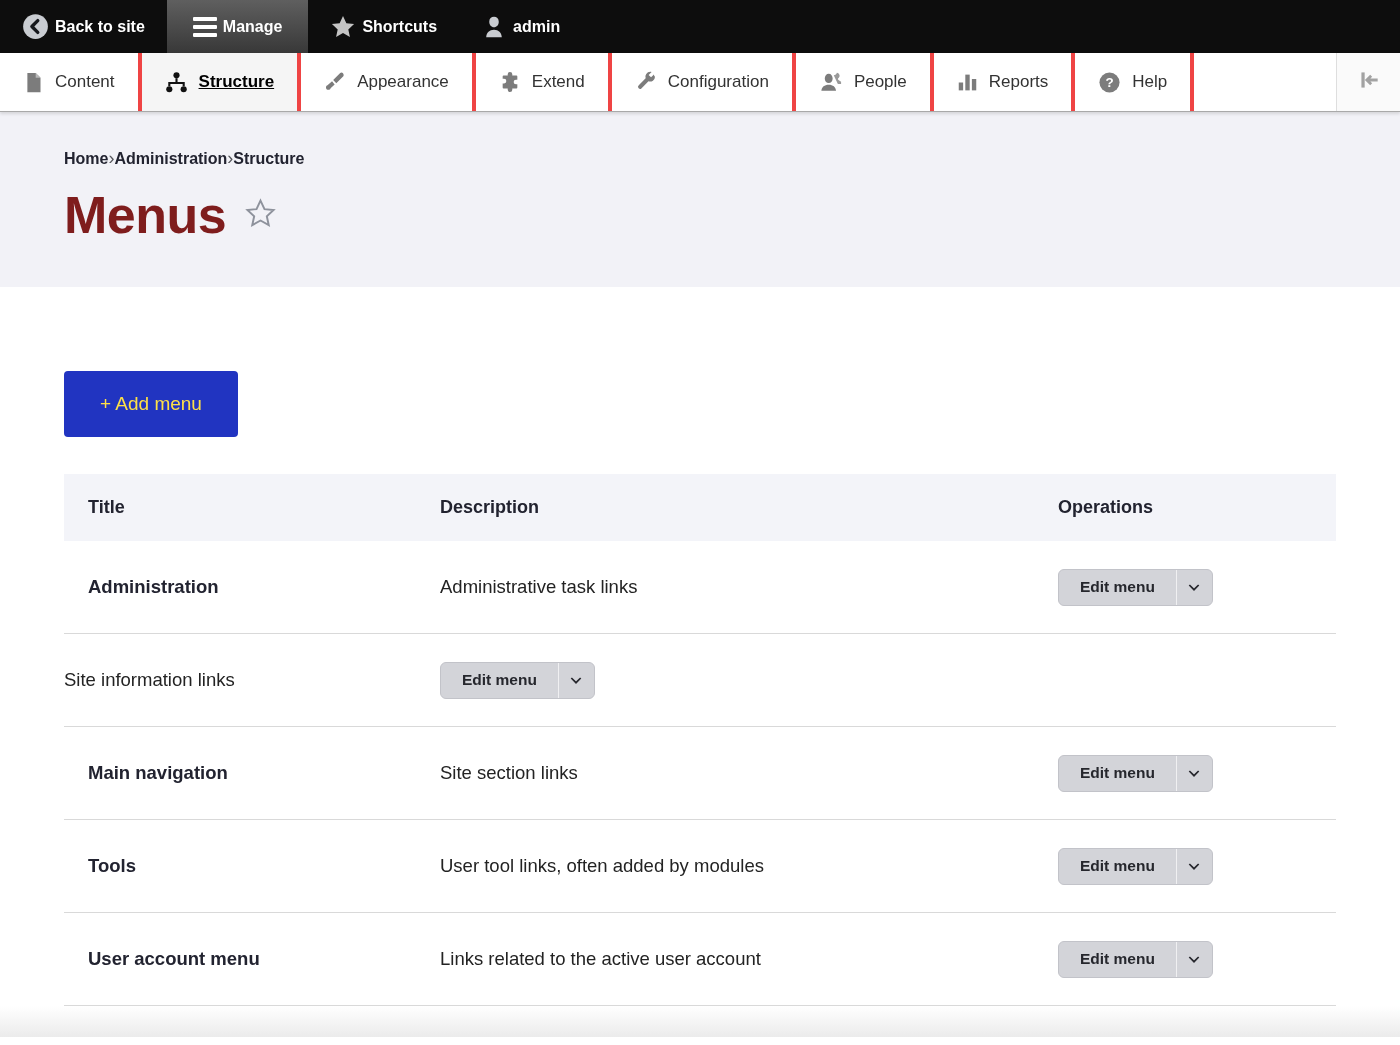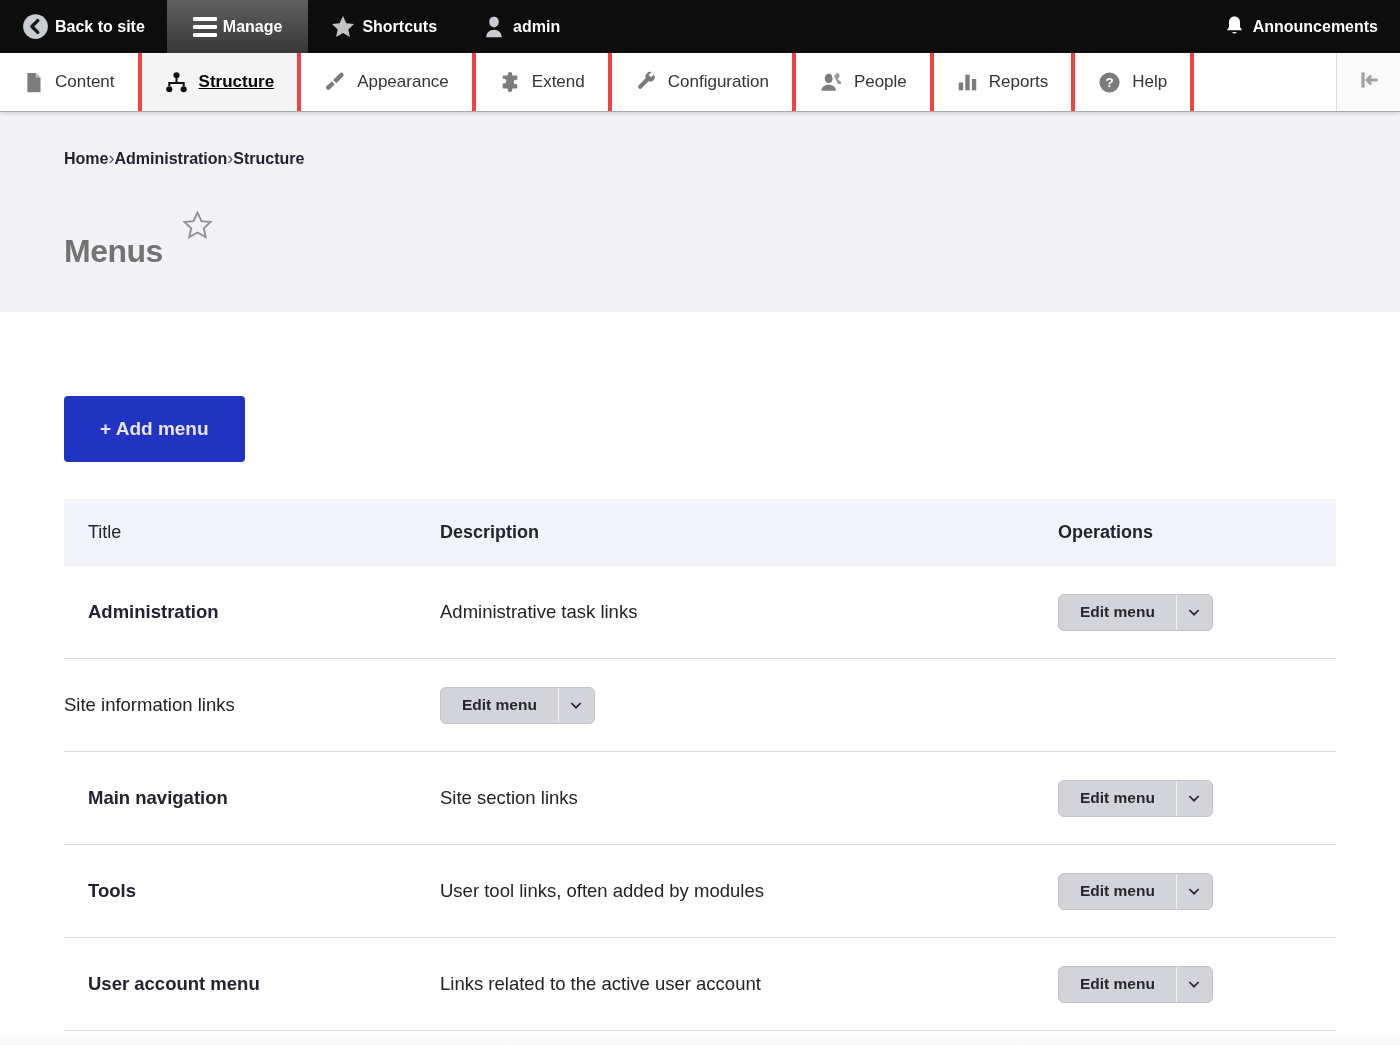--- a/index.html
+++ b/index.html
@@ -27,39 +27,39 @@
   .tb-collapse { width:64px; display:flex; align-items:center; justify-content:center;
     border-left:1px solid #dedede; background:#fafafa; cursor:pointer; }
 
   
   .page-header { background:#f2f2f7; padding:36px 64px 42px 64px; }
   .breadcrumb { display:flex; align-items:center; font-size:16px; font-weight:600; }
   .crumb { color:#222330; cursor:pointer; }
   .crumb-sep { color:#55565b; font-size:18px; font-weight:400; }
   .crumb-current { font-weight:700; }
   .title-row { display:flex; align-items:center; gap:18px; margin-top:16px; }
-  .page-title { font-size:32px; font-weight:700; letter-spacing:-0.5px; color:#737373;margin-top:48px; }
+  .page-title { font-size:52px; font-weight:700; letter-spacing:-0.5px; color:#7f1d1d; }
   .fav-star { color:#8e929c; cursor:pointer; }
 
   
   .content { padding:58px 64px 0 64px; }
   .intro { font-size:19px; color:#232323; }
   .intro a { color:#0b35cc; text-decoration:underline; cursor:pointer; }
-  .add-btn { margin-top:26px; display:inline-block; background:#2134c1; color:#e5e5e5;
-    font-size:19px; font-weight:700; padding:22px 36px; border:none; border-radius:4px; cursor:pointer;
+  .add-btn { margin-top:26px; display:inline-block; background:#2134c1; color:#fde047;
+    font-size:19px; font-weight:400; padding:22px 36px; border:none; border-radius:4px; cursor:pointer;
     font-family:"Liberation Sans","DejaVu Sans",sans-serif; }
 
   
   .menus-table { margin-top:37px; width:1272px; }
   .t-head { display:grid; grid-template-columns:376px 618px 1fr; align-items:center;
     height:67px; background:#f3f4f9; font-size:18px; font-weight:700; }
   .t-row { display:grid; grid-template-columns:376px 618px 1fr; align-items:center;
     height:93px; border-bottom:1px solid #d9d9d9; font-size:18.5px; }
   .c-title { padding-left:24px; font-weight:700; }
-  .t-head .c-title { font-weight:400; }
+  .t-head .c-title { font-weight:700; }
   .c-desc { color:#232323; }
 
   .dropbutton { display:inline-flex; align-items:stretch; background:#d3d4d9; border:1px solid #c2c3c9;
     border-radius:6px; overflow:hidden; height:37px; cursor:pointer; }
   .db-main { display:flex; align-items:center; padding:0 21px; font-size:15.5px; font-weight:700; color:#26272d; }
   .db-toggle { display:flex; align-items:center; justify-content:center; width:36px;
     border-left:1px solid #f0f0f2; }
 
   .page-foot { height:31px; background:linear-gradient(#ffffff,#ebebeb); }
 </style>
@@ -94,28 +94,20 @@
   </div>
   <div class="abar-item">
     <span>
       <svg width="26" height="26" viewBox="0 0 24 24">
           <path d="M12 12.2c2.5 0 4.4-2.2 4.4-5.1S14.5 2.6 12 2.6 7.6 4.3 7.6 7.1s1.9 5.1 4.4 5.1zm-7.2 9.2c.3-4.3 3-6.9 7.2-6.9s6.9 2.6 7.2 6.9z" fill="#c9ccd1"></path>
         </svg>
     </span>
     <span>admin</span>
   </div>
   <div class="abar-spacer"></div>
-  <div class="abar-item">
-    <span>
-      <svg width="25" height="25" viewBox="0 0 24 24">
-          <path d="M12 2.5c-3.3 0-5.3 2.4-5.3 5.8v4.2l-2 3.2h14.6l-2-3.2V8.3c0-3.4-2-5.8-5.3-5.8zM9.8 17.2a2.3 2.3 0 0 0 4.4 0z" fill="#fff"></path>
-        </svg>
-    </span>
-    <span>Announcements</span>
-  </div>
 </div>
 
 <div class="toolbar">
   <div class="tab">
     <span>
       <svg width="21" height="23" viewBox="0 0 24 24">
           <path d="M5 1h9.5L20 6.5V23H5z" fill="#7c7c7c"></path>
           <path d="M14.5 1v5.5H20z" fill="#b9b9b9"></path>
         </svg>
     </span>

